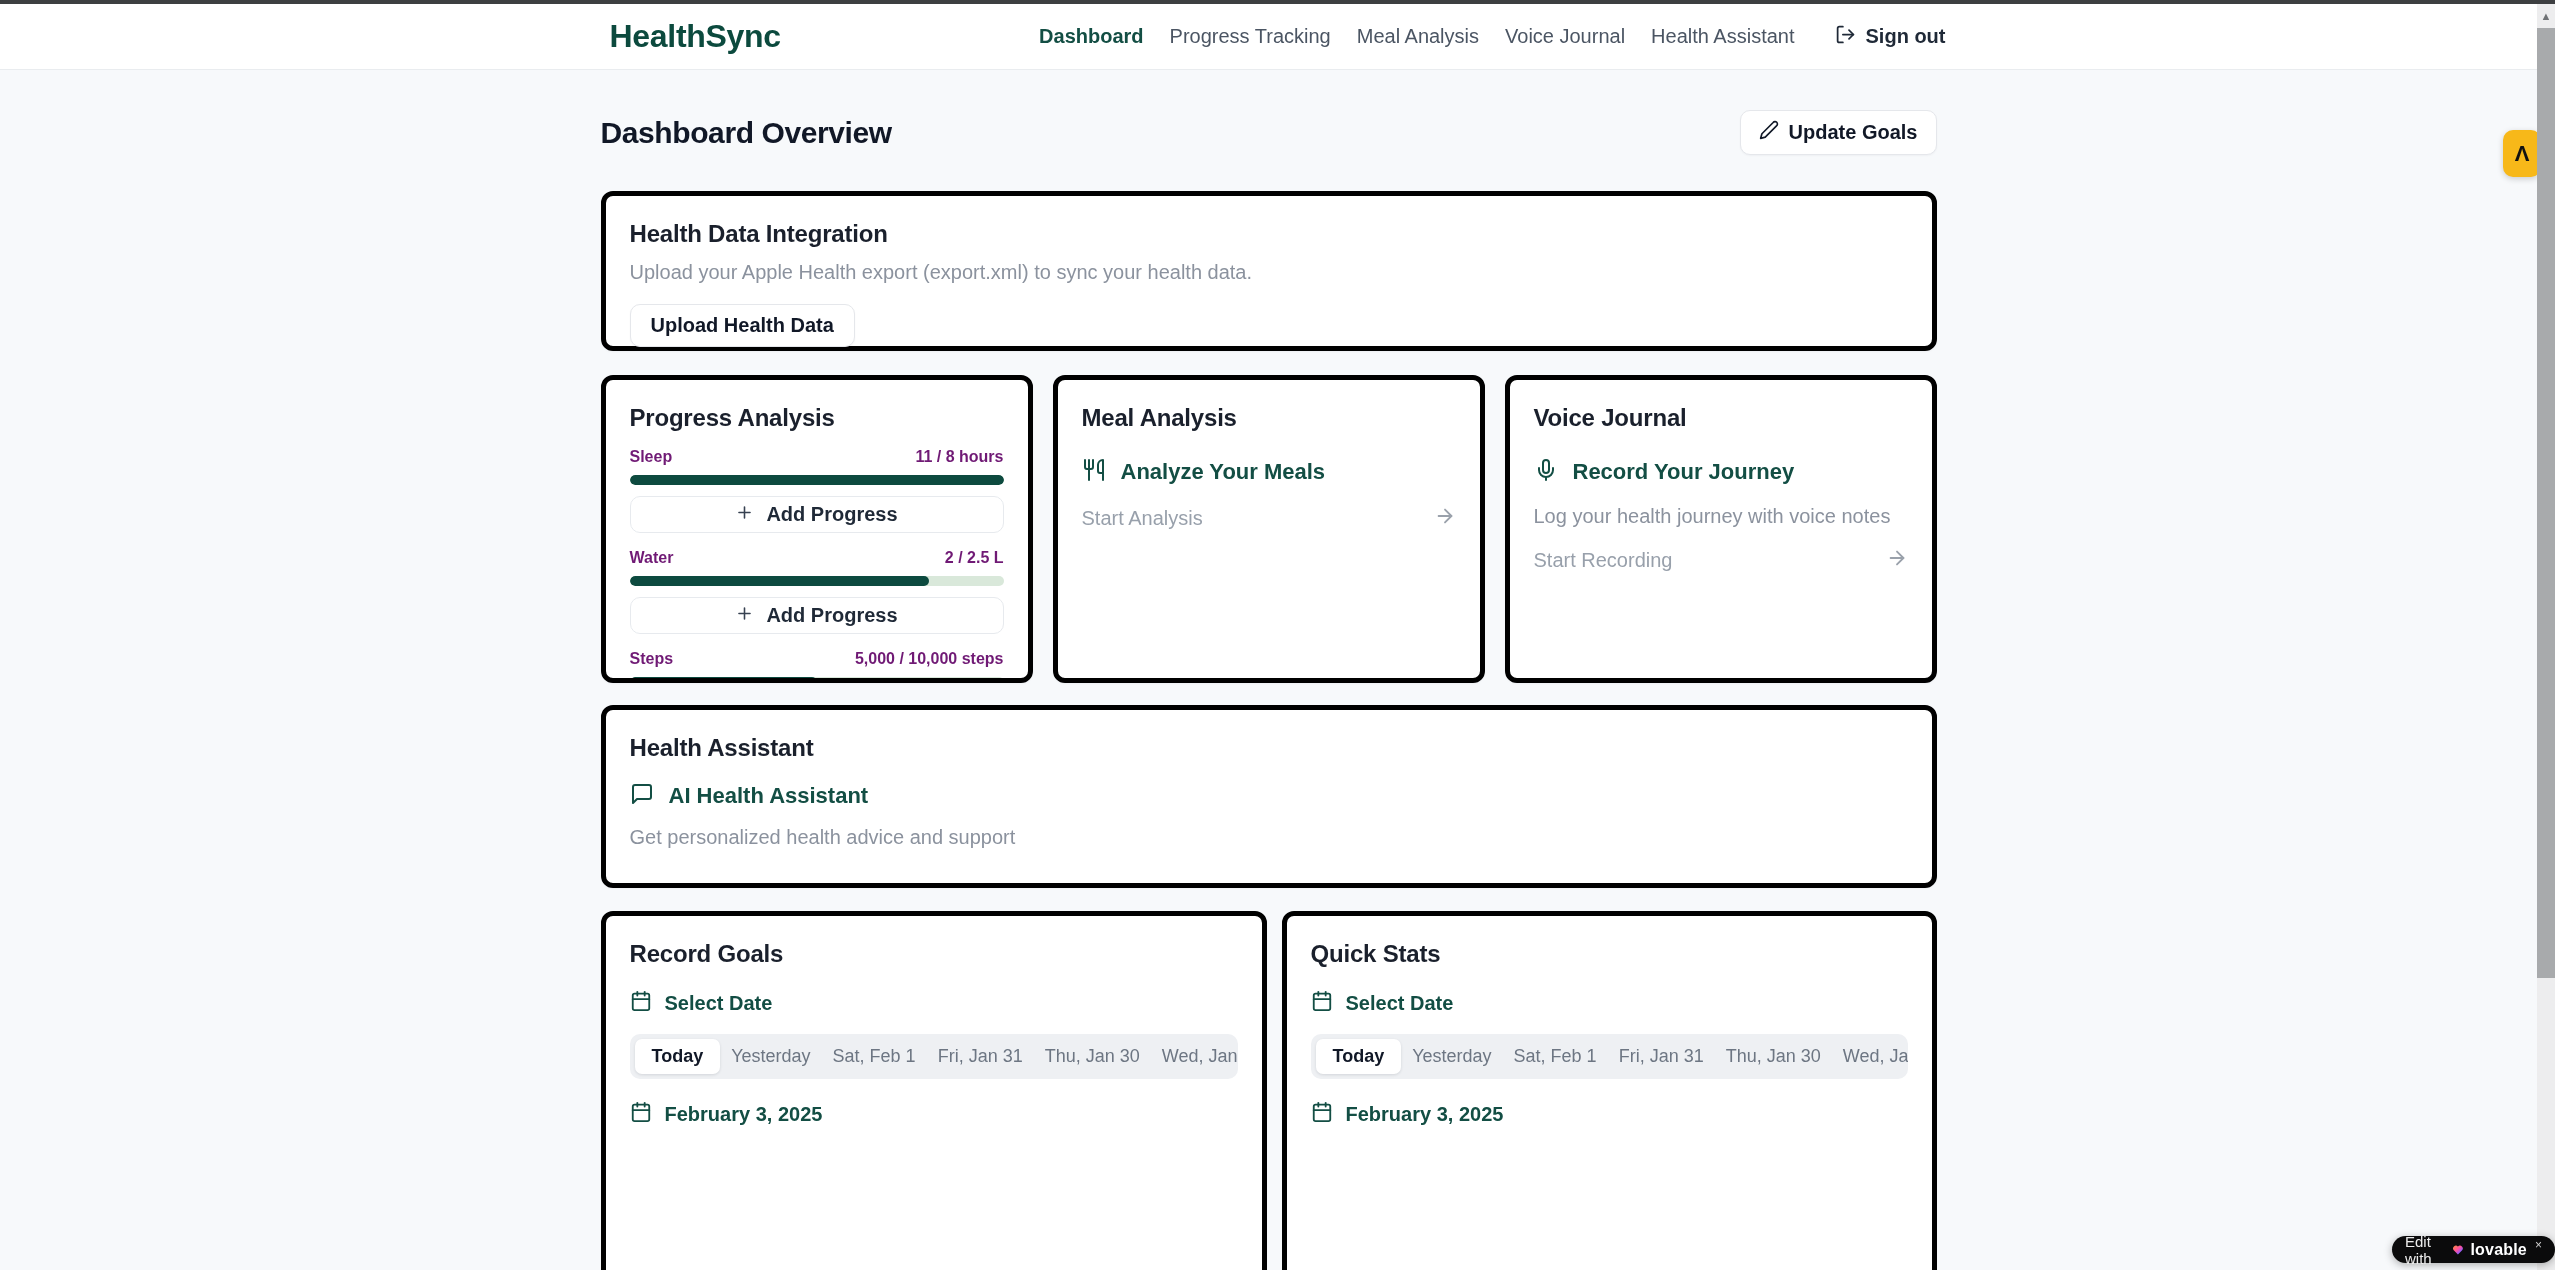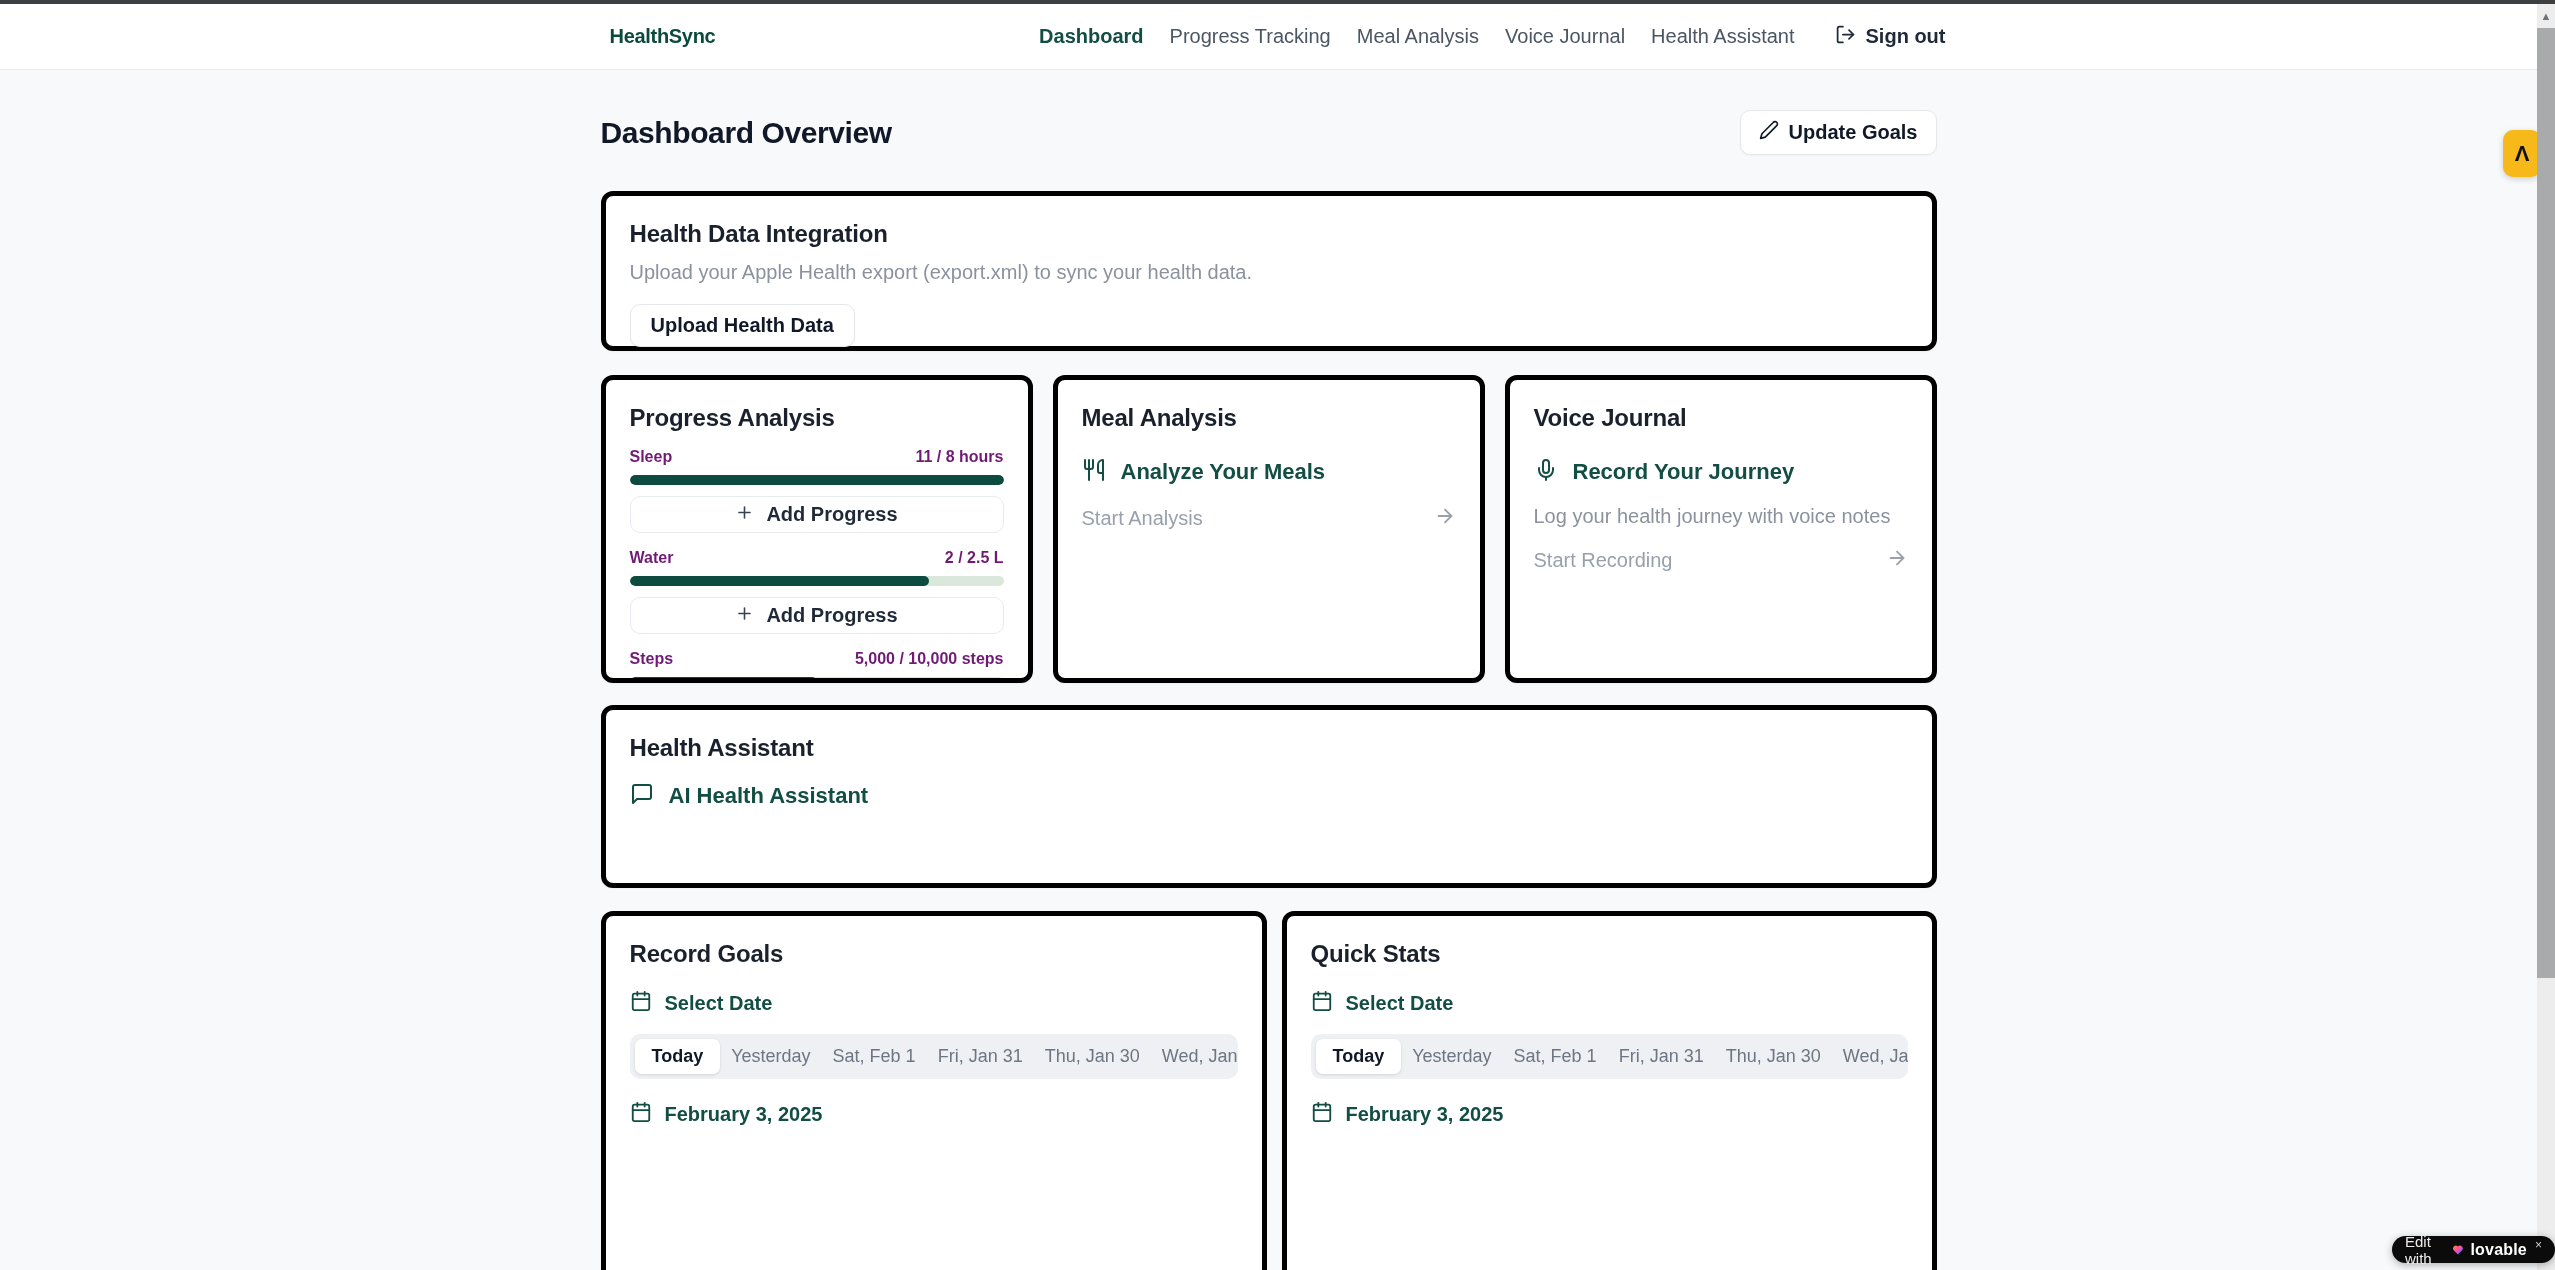--- a/index.html
+++ b/index.html
@@ -6,21 +6,21 @@
   html,body { width:2555px; height:1270px; overflow:hidden; }
   body {
     font-family:"Liberation Sans","DejaVu Sans",sans-serif;
     background:#f7f9fb; color:#141a24; position:relative;
   }
   .topbar { position:absolute; top:0; left:0; width:2555px; height:4px; background:#3d3f41; z-index:50; }
 
   
   .header { position:absolute; top:4px; left:0; width:2555px; height:66px; background:#ffffff; border-bottom:1px solid #e9ecef; z-index:5; }
   .header-inner { width:1336px; margin:0 auto; height:100%; display:flex; align-items:center; justify-content:space-between; }
-  .brand { font-size:20px; font-weight:700; color:#0c4a3e; letter-spacing:-0.3px; cursor:pointer; }
+  .brand { font-size:32px; font-weight:700; color:#0c4a3e; letter-spacing:-0.3px; cursor:pointer; }
   .nav { display:flex; align-items:center; gap:26px; }
   .nav a { text-decoration:none; font-size:20px; font-weight:500; color:#4b5563; cursor:pointer; white-space:nowrap; }
   .nav a.active { color:#134e44; font-weight:600; }
   .signout { display:flex; align-items:center; gap:10px; margin-left:14px; cursor:pointer; }
   .signout svg { width:21px; height:21px; stroke:#1f2937; }
   .signout span { font-size:20px; font-weight:700; color:#1f2937; }
 
   
   .main { position:absolute; top:70px; left:0; width:2537px; height:1200px; overflow:hidden; }
   .container { width:1336px; margin:0 auto; position:relative; }
@@ -253,20 +253,21 @@
     </div>
 
     <div class="card card-assistant">
       <div class="card-title">Health Assistant</div>
       <div class="feature-row">
         <span><svg viewBox="0 0 24 24" fill="none" stroke-width="2" stroke-linecap="round" stroke-linejoin="round" width="24" height="24">
               <path d="M21 15a2 2 0 0 1-2 2H7l-4 4V5a2 2 0 0 1 2-2h14a2 2 0 0 1 2 2Z"></path>
             </svg></span>
         <span class="feature-title">AI Health Assistant</span>
       </div>
+      <div class="feature-desc">Get personalized health advice and support</div>
     </div>
 
     <div class="row2">
 
       <div class="card">
         <div class="card-title">Record Goals</div>
         <div class="green-row">
           <span><svg viewBox="0 0 24 24" fill="none" stroke-width="2" stroke-linecap="round" stroke-linejoin="round" width="22" height="22">
                 <rect x="3" y="4" width="18" height="18" rx="2"></rect>
                 <line x1="16" y1="2" x2="16" y2="6"></line>

